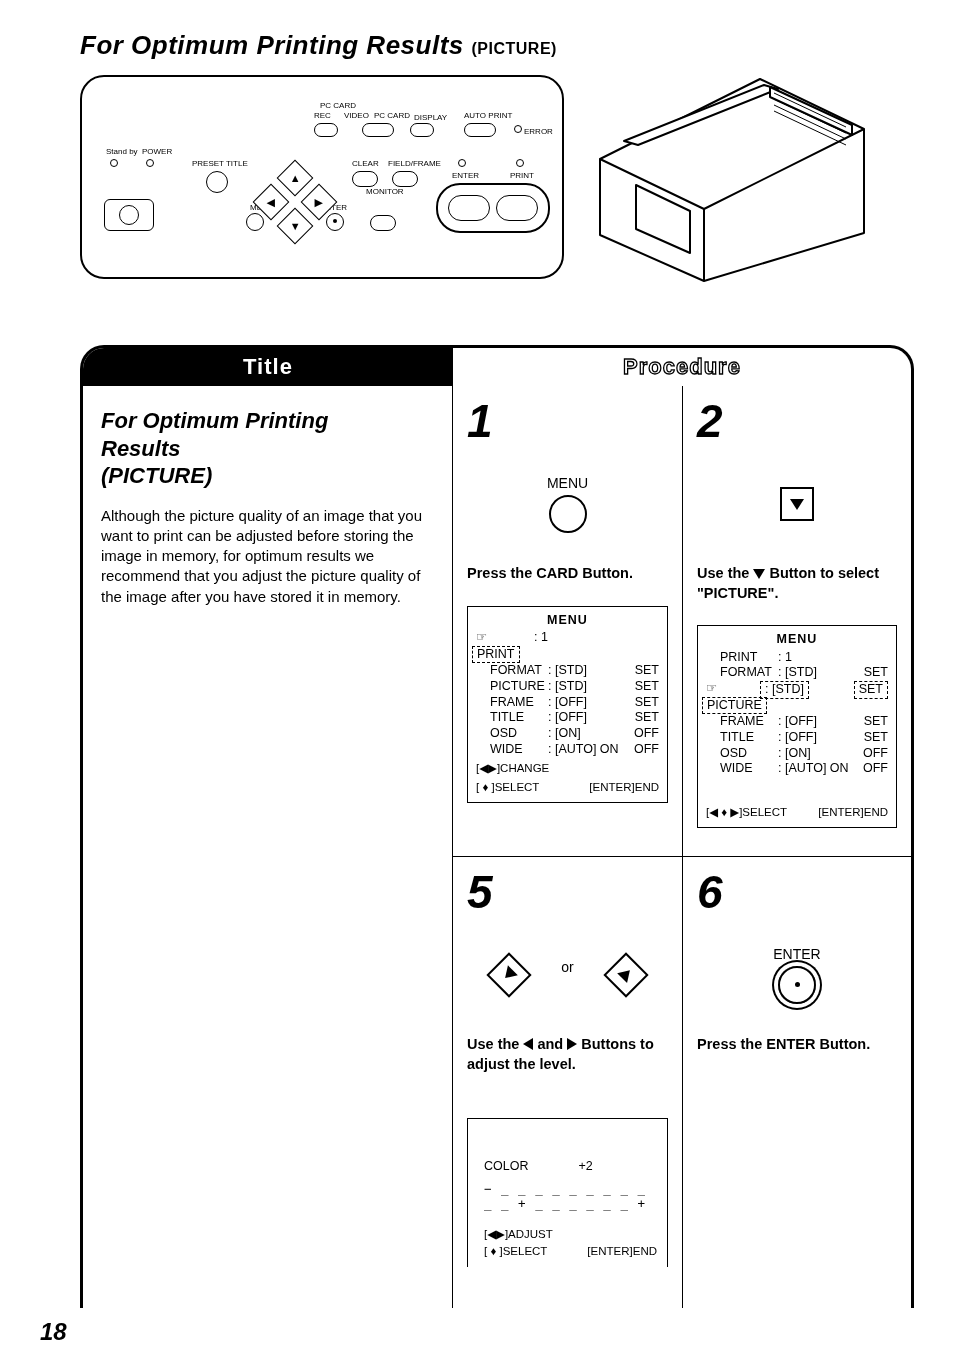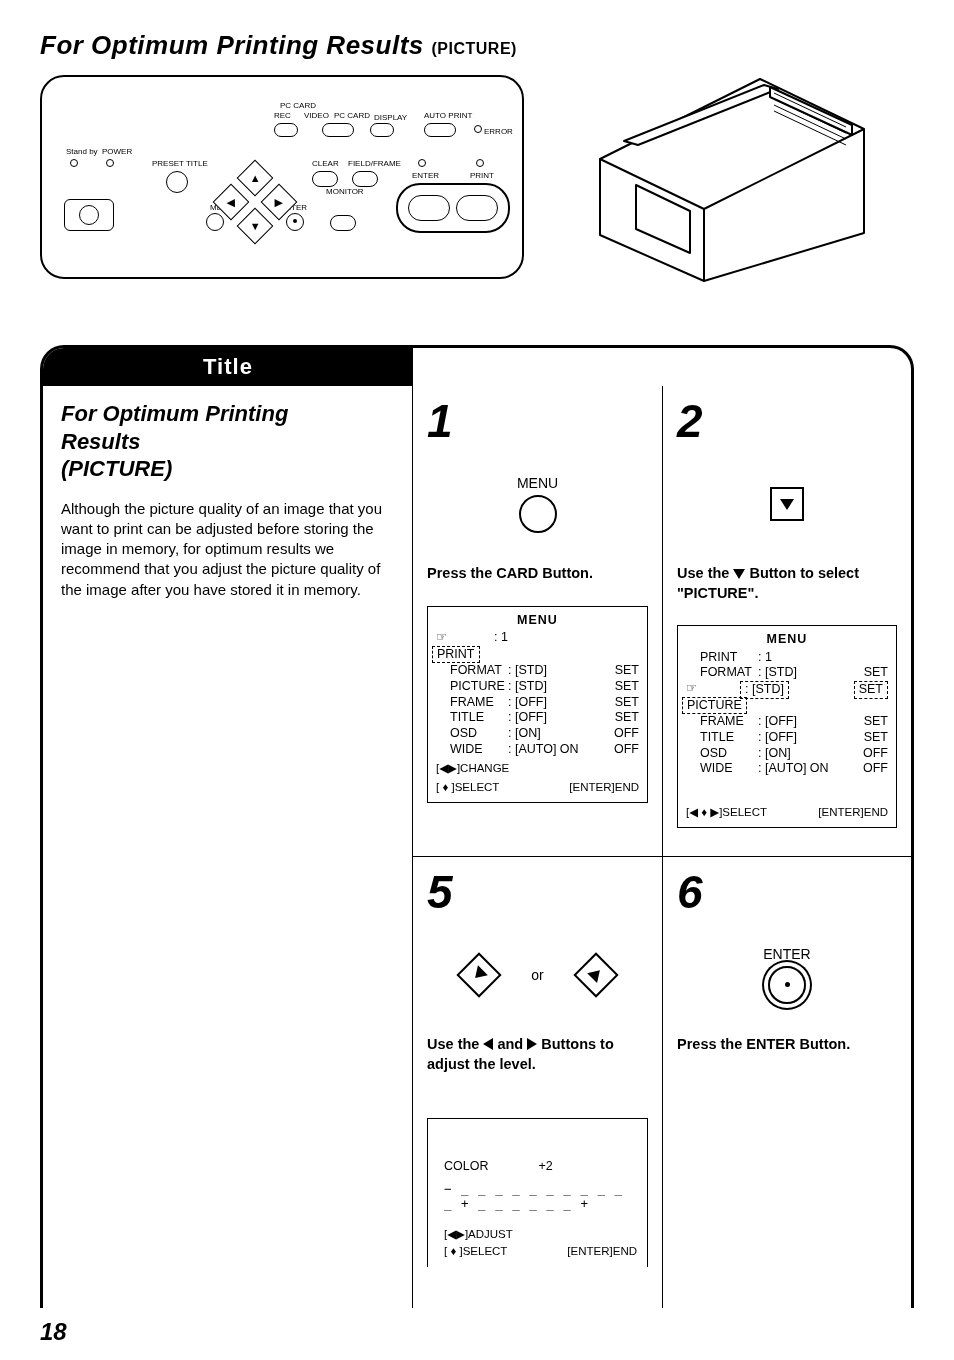--- a/index.html
+++ b/index.html
@@ -1,35 +1,35 @@
 <!DOCTYPE html>
 <html><head>
 <meta charset="utf-8">
 <style>
   html,body{margin:0;padding:0;background:#fff;color:#000;font-family:Helvetica,Arial,sans-serif}
-  .page{width:954px;height:1360px;position:relative;box-sizing:border-box;padding:30px 40px 0 40px}
+  .page{width:954px;height:1360px;position:relative;box-sizing:border-box;padding:30px 40px 0 80px}
   .page-title{font-size:26px;font-weight:bold;font-style:italic;letter-spacing:.5px;margin:0 0 14px 0}
   .page-title .sub{font-size:16px;font-weight:bold;font-style:normal;letter-spacing:.5px}
   
   .illus{position:relative;height:230px;margin-bottom:40px}
   .panel-box{position:absolute;left:0;top:0;width:480px;height:200px;border:2px solid #000;border-radius:24px}
   .pb-lbl{position:absolute;font-size:8px;white-space:nowrap}
   .pb-circ{position:absolute;border:1.5px solid #000;border-radius:50%;background:#fff}
   .pb-slot{position:absolute;border:1.5px solid #000;border-radius:10px;background:#fff}
   .arrow-btn{position:absolute;width:24px;height:24px;border:1.5px solid #000;background:#fff;display:flex;align-items:center;justify-content:center;font-size:11px;transform:rotate(45deg)}
   .arrow-btn span{transform:rotate(-45deg)}
   .device{position:absolute;right:40px;top:-10px;width:310px;height:220px}
   
   .main-frame{position:relative;border:3px solid #000;border-radius:24px 24px 0 0;border-bottom:none;height:960px;overflow:hidden}
   .hdr{display:flex;height:38px}
   .hdr-title{width:370px;background:#000;color:#fff;text-align:center;font-weight:bold;font-size:22px;line-height:38px;letter-spacing:1px}
   .hdr-proc{flex:1;text-align:center;font-weight:bold;font-size:22px;line-height:38px;letter-spacing:1px;color:#fff;-webkit-text-stroke:1.3px #000}
   .cols{display:flex;height:922px}
   .left-col{width:370px;box-sizing:border-box;padding:14px 18px 0 18px;border-right:1px solid #000}
-  .left-h{font-size:22px;font-weight:bold;font-style:italic;line-height:1.25;margin:0 0 16px 0}
+  .left-h{font-size:22px;font-weight:bold;font-style:italic;line-height:1.25;margin:7px 0 16px 0}
   .left-p{font-size:15px;line-height:1.35;margin:0}
   .grid{flex:1;display:grid;grid-template-columns:1fr 1fr;grid-template-rows:470px 452px}
   .cell{border-left:1px solid #000;border-top:1px solid #000;box-sizing:border-box;padding:12px 14px 0 14px;position:relative}
   .cell:first-child,.cell:nth-child(2){border-top:none}
   .cell:nth-child(odd){border-left:none}
   .num{font-size:46px;font-weight:bold;font-style:italic;line-height:1}
   .ctrl-area{height:120px;display:flex;flex-direction:column;align-items:center;justify-content:center;gap:4px;font-size:14px}
   .instr{font-size:14.5px;font-weight:bold;line-height:1.35}
   .menu-box{border:1.5px solid #000;margin-top:22px;padding:6px 8px 8px 8px;font-family:'Arial Narrow',Arial,sans-serif;font-size:12.5px;line-height:1.25}
   .menu-box .mtitle{text-align:center;font-weight:bold;letter-spacing:1px;margin-bottom:2px}
@@ -45,21 +45,21 @@
   .circ-btn .dot{width:5px;height:5px;border-radius:50%;background:#000;margin:14px auto 0}
   .sq-btn{width:30px;height:30px;border:2px solid #000;display:flex;align-items:center;justify-content:center}
   .tri-d{width:0;height:0;border-left:7px solid transparent;border-right:7px solid transparent;border-top:11px solid #000}
   .tri-l{width:0;height:0;border-top:7px solid transparent;border-bottom:7px solid transparent;border-right:11px solid #000}
   .tri-r{width:0;height:0;border-top:7px solid transparent;border-bottom:7px solid transparent;border-left:11px solid #000}
   .tri-d-sm{display:inline-block;width:0;height:0;border-left:6px solid transparent;border-right:6px solid transparent;border-top:10px solid #000;vertical-align:-1px}
   .tri-l-sm{display:inline-block;width:0;height:0;border-top:6px solid transparent;border-bottom:6px solid transparent;border-right:10px solid #000;vertical-align:-1px}
   .tri-r-sm{display:inline-block;width:0;height:0;border-top:6px solid transparent;border-bottom:6px solid transparent;border-left:10px solid #000;vertical-align:-1px}
   .chev{width:28px;height:28px;border:2px solid #000;transform:rotate(45deg);display:flex;align-items:center;justify-content:center}
   .chev span{transform:rotate(-45deg)}
-  .lr-row{display:flex;align-items:center;gap:36px}
+  .lr-row{display:flex;align-items:flex-start;gap:36px}
   .color-box{border:1.5px solid #000;border-bottom:none;margin-top:44px;padding:40px 10px 10px 16px;font-family:'Arial Narrow',Arial,sans-serif;font-size:12.5px}
   .color-row{display:flex;gap:50px;margin-bottom:8px}
   .scale{font-family:monospace;letter-spacing:1px}
   .page-num{position:absolute;left:40px;bottom:14px;font-size:24px;font-weight:bold;font-style:italic}
 </style>
 </head>
 <body>
 
 <div class="page">
   <h1 class="page-title">
@@ -144,20 +144,21 @@
           <line x1="210" y1="34" x2="282" y2="68"></line>
         <line x1="210" y1="40" x2="282" y2="74"></line>
           <line x1="210" y1="46" x2="282" y2="80"></line>
       </g>
     </svg>
   </div>
 
   <div class="main-frame">
     <div class="hdr">
       <div class="hdr-title">Title</div>
+      <div class="hdr-proc">Procedure</div>
     </div>
     <div class="cols">
 
       <div class="left-col">
         <p class="left-h">
           <span>For Optimum Printing</span><br>
           <span>Results</span><br>
           <span>(PICTURE)</span>
         </p>
         <p class="left-p">Although the picture quality of an image that you want to print can be adjusted before storing the image in memory, for optimum results we recommend that you adjust the picture quality of the image after you have stored it in memory.</p>

